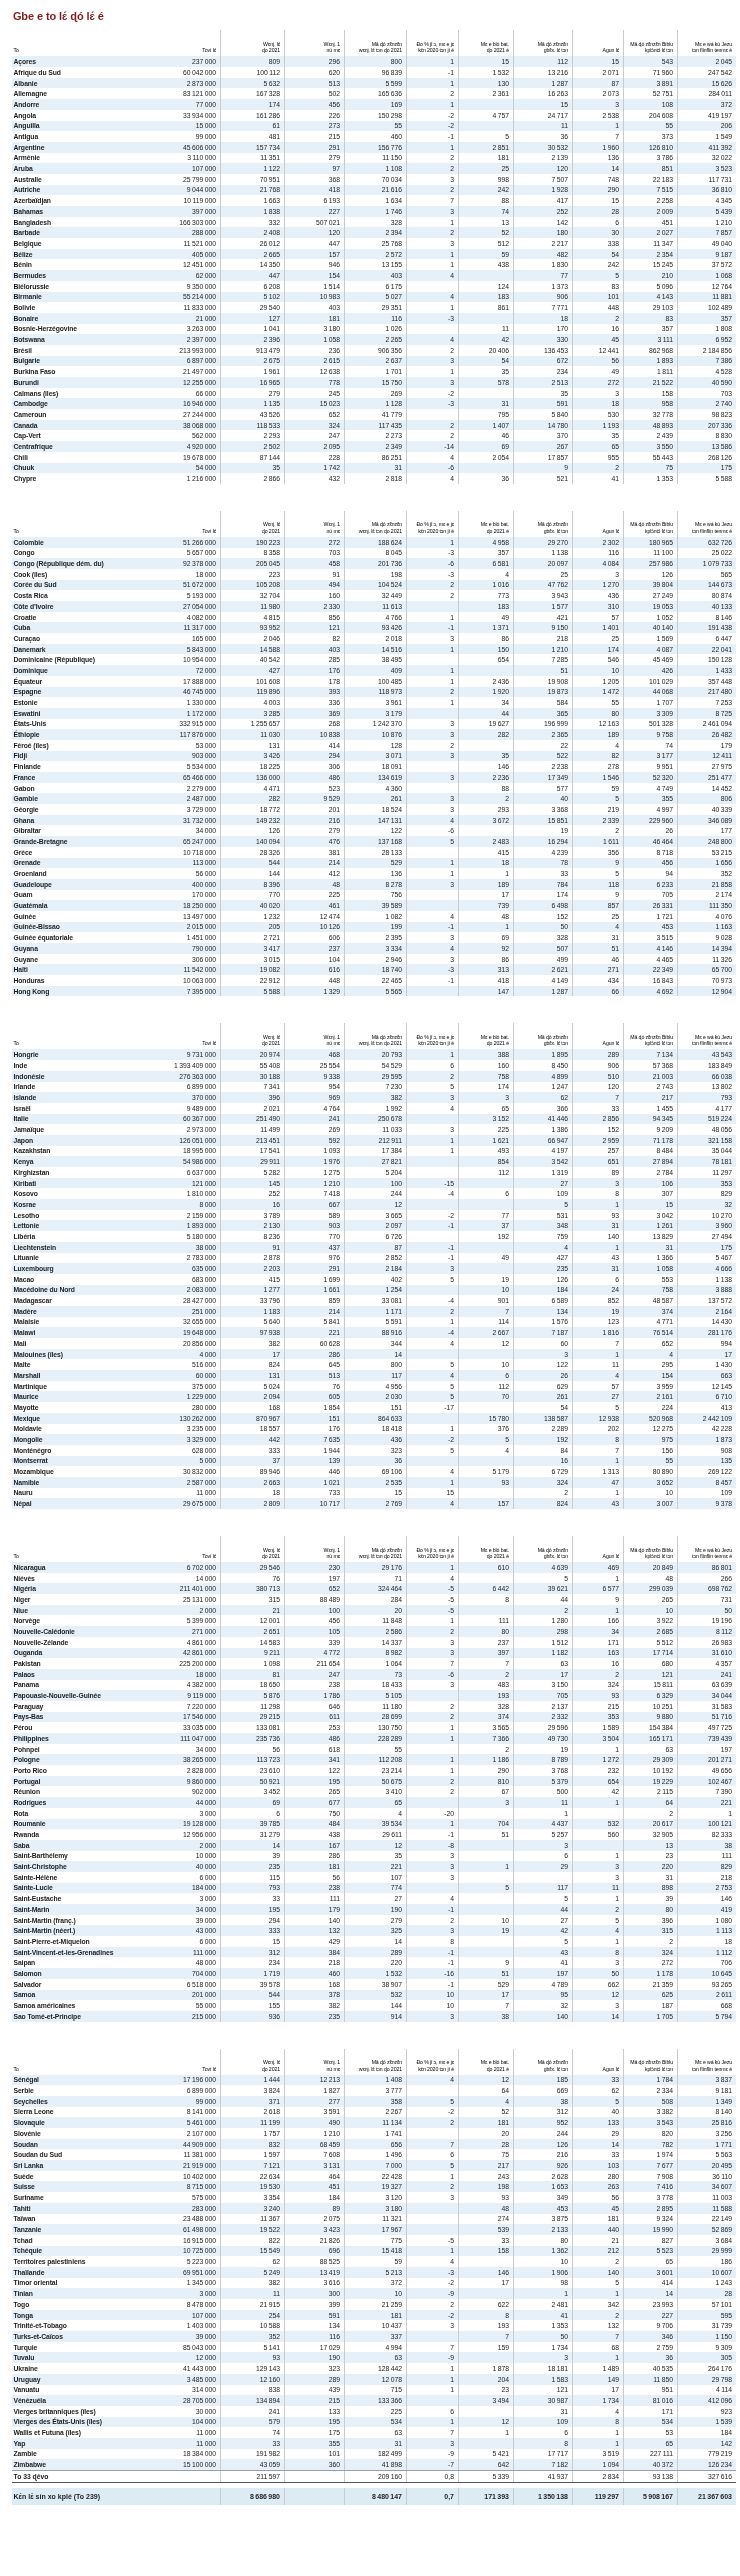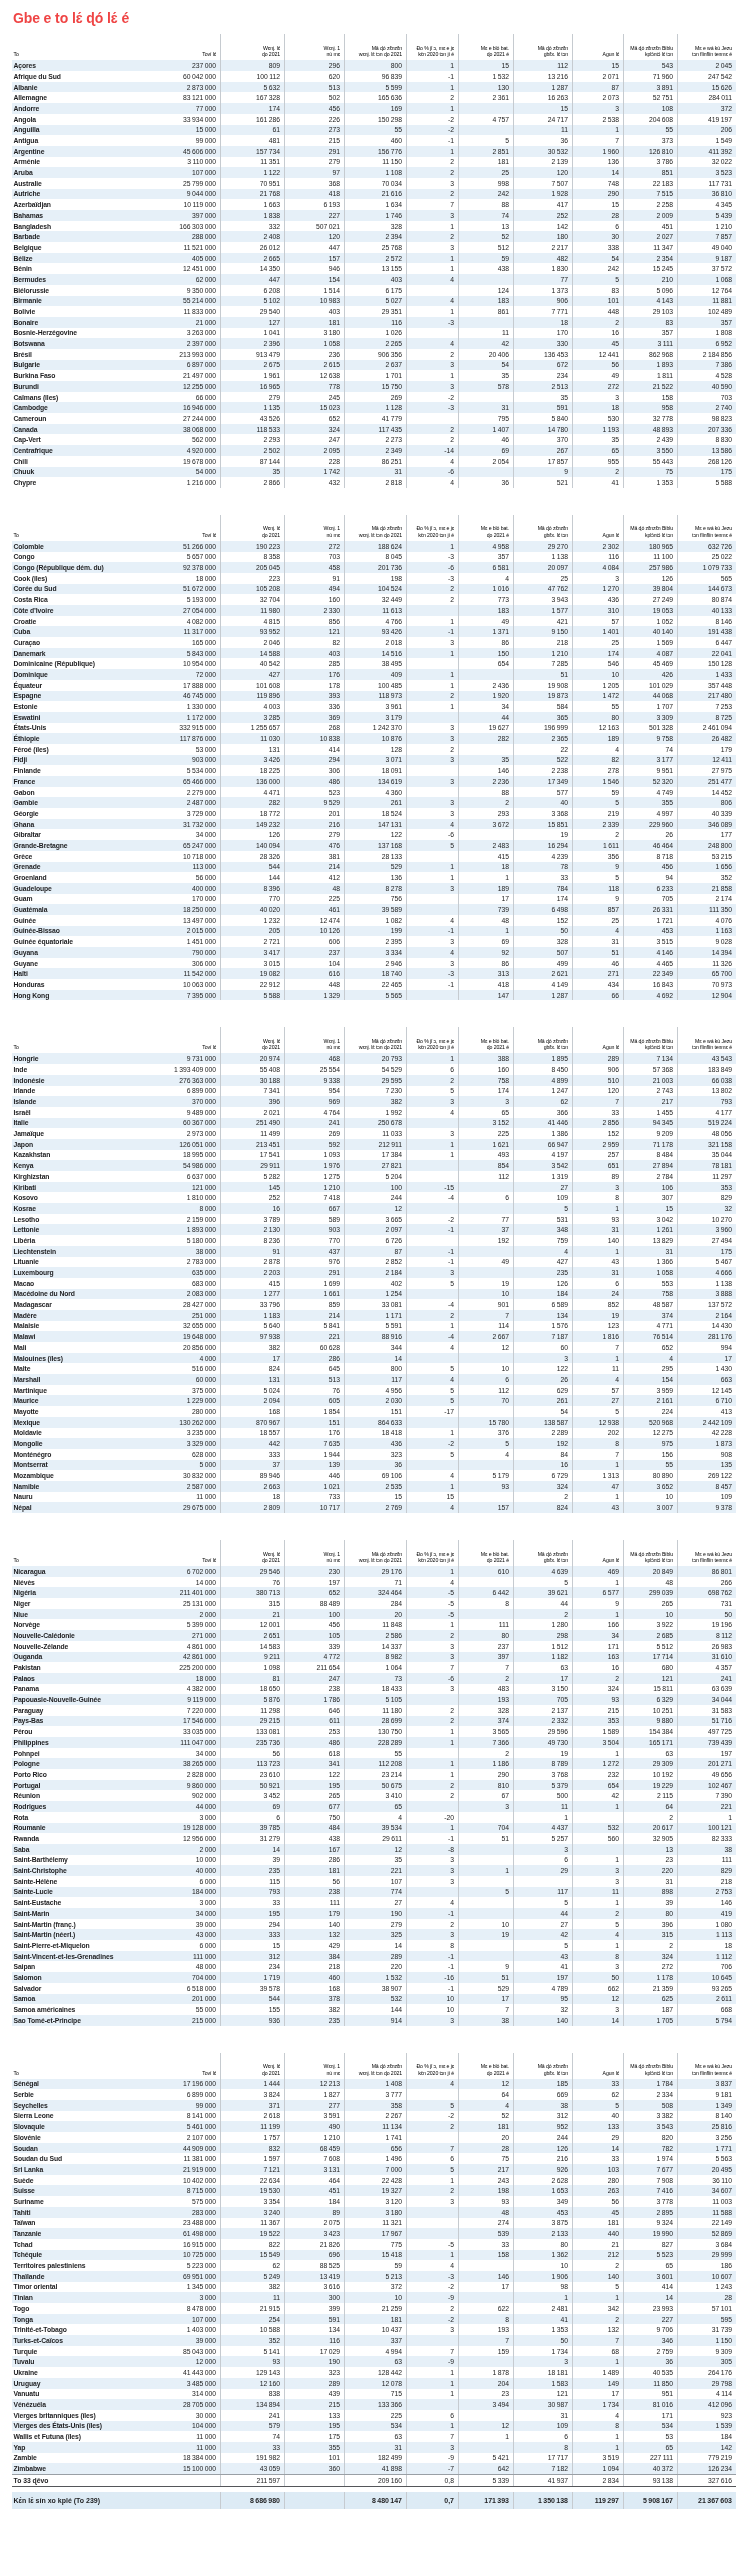--- a/index.html
+++ b/index.html
@@ -5,21 +5,21 @@
   html,body { margin:0; padding:0; background:#ffffff; }
   body {
     width:740px; height:2576px; overflow:hidden;
     font-family:"Liberation Sans", sans-serif;
     color:#1d1d1f;
     -webkit-font-smoothing:antialiased;
   }
   .page { padding:8.6px 4.3px 0 12.3px; }
   h1.title {
     margin:0; padding:1.2px 0 0 0.6px;
-    font-size:14px; font-weight:700; letter-spacing:-0.1px; color:#ef4444;
+    font-size:11px; font-weight:700; letter-spacing:-0.1px; color:#7f1d1d;
   }
   #report-table { margin-top:8.6px; }
   .sec { margin-top:0; }
   .sec + .sec { margin-top:27px; }
   .grid {
     display:grid;
     grid-template-columns:145px 63px 64px 60px 62px 52px 55px 59px 51px 54px 59px;
   }
   
   .hdr { height:26px; }

